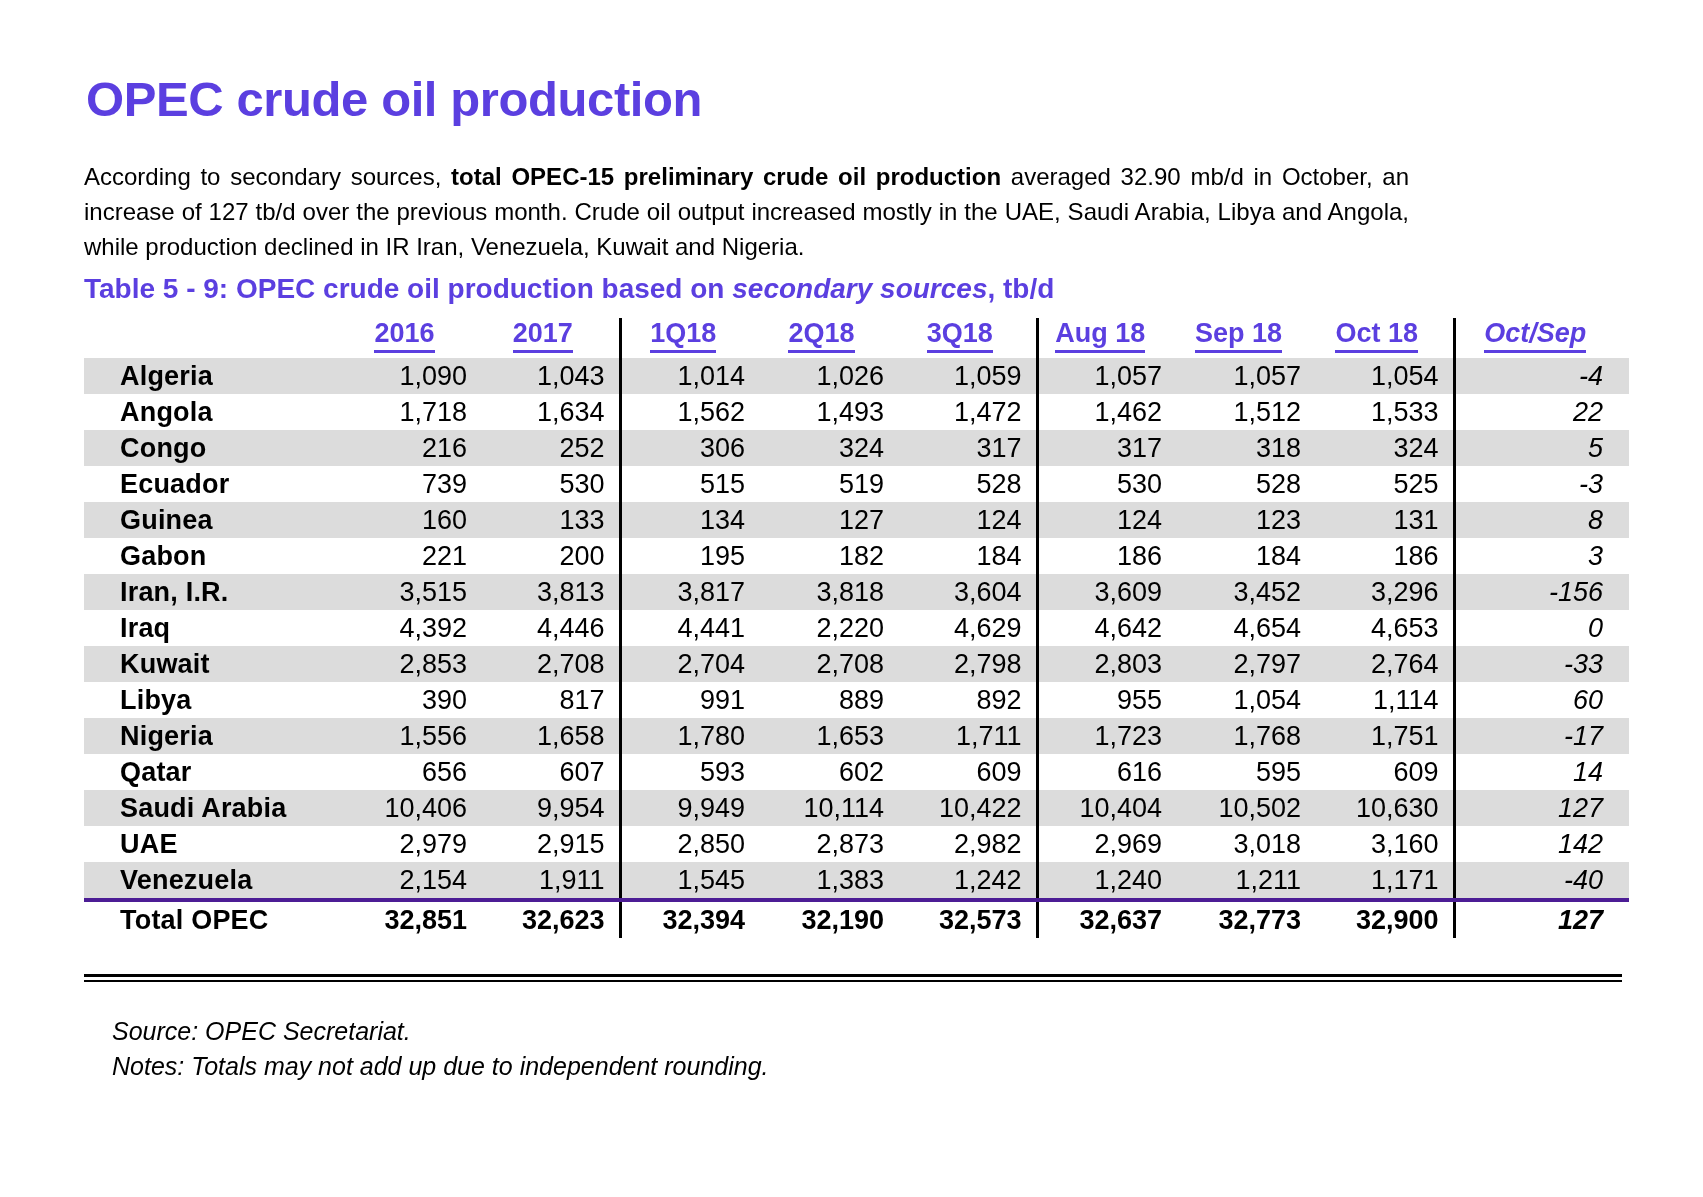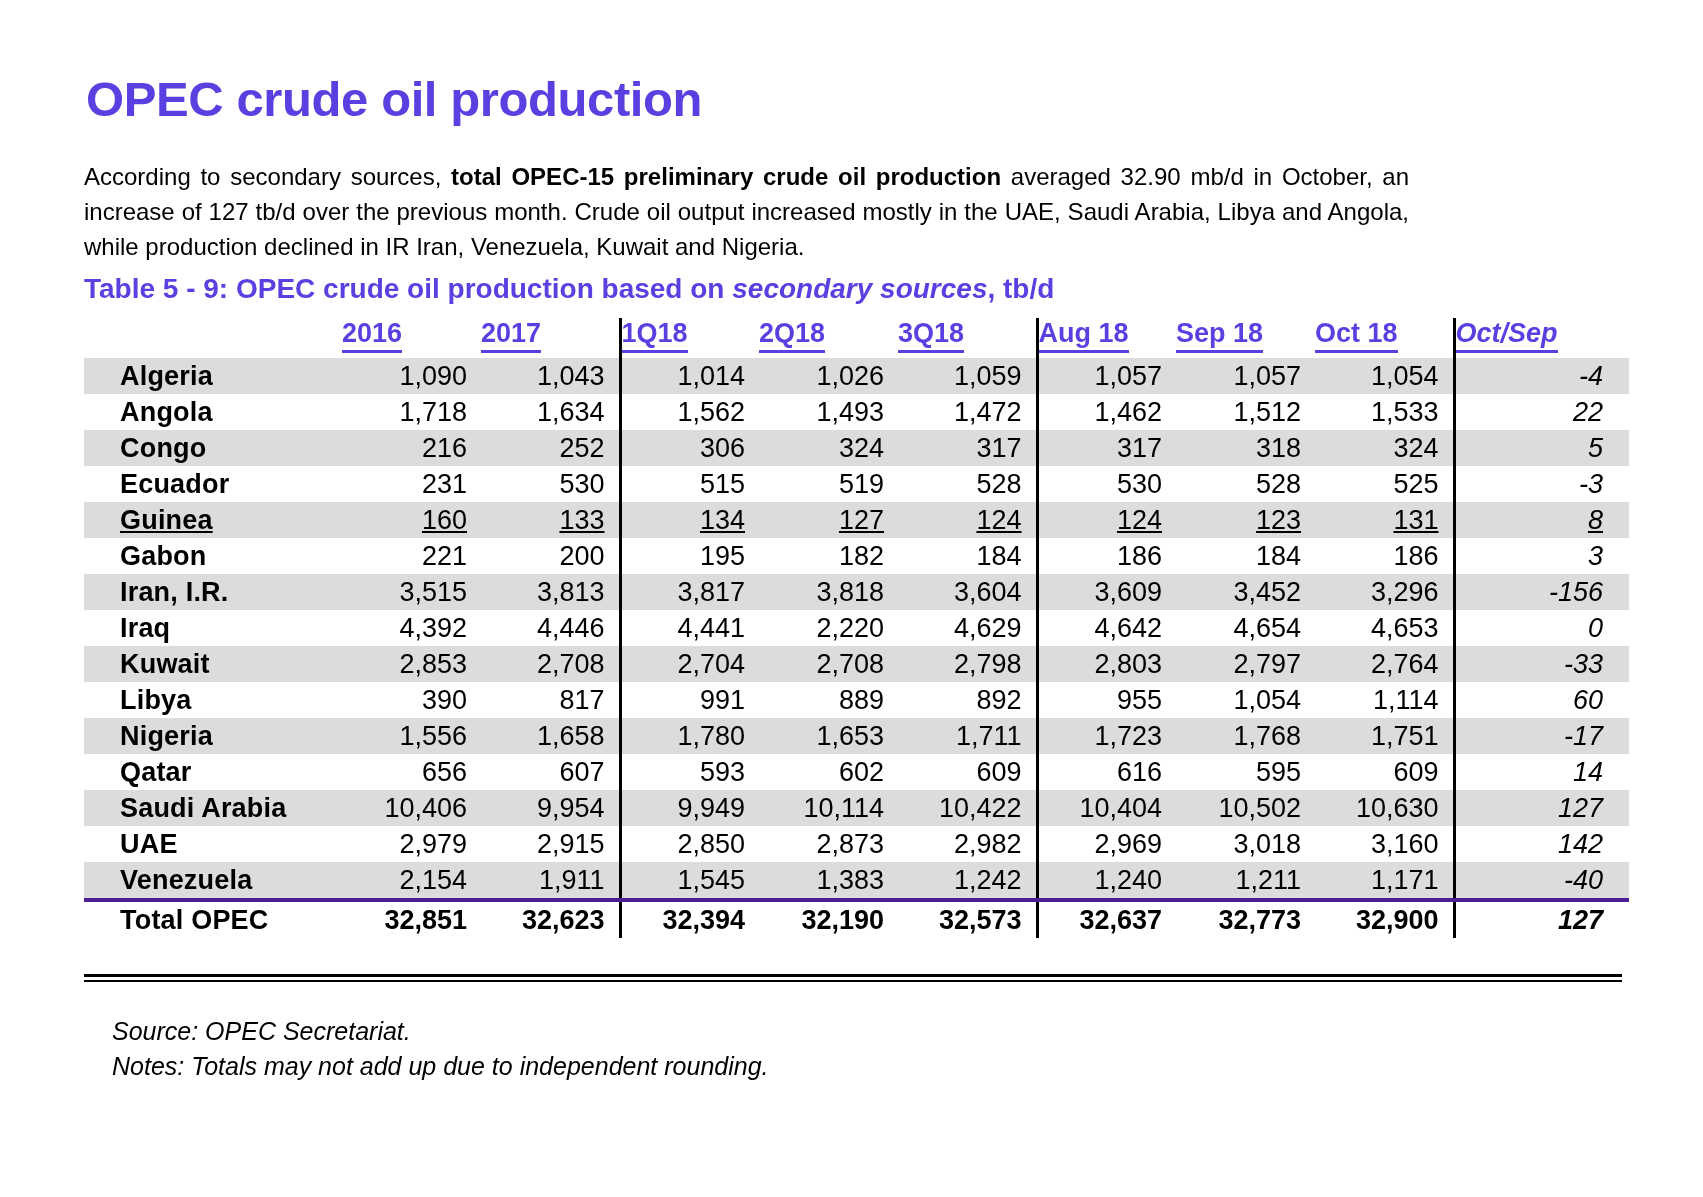--- a/index.html
+++ b/index.html
@@ -72,21 +72,21 @@
     font-size: 27px;
   }
   table.prod col.c-name   { width: 258px; }
   table.prod col.c-num    { width: 139px; }
   table.prod col.c-delta  { width: 175px; }
 
   table.prod thead th {
     font-size: 27px;
     font-weight: bold;
     color: #5B3FE0;
-    text-align: left;
+    text-align: center;
     padding: 0 14px 5px 0;
     vertical-align: bottom;
     white-space: nowrap;
   }
   table.prod thead th .hd {
     display: inline-block;
     border-bottom: 3px solid #5B3FE0;
     padding-bottom: 1px;
   }
   table.prod thead th.th-name { border-bottom: none; }
@@ -112,21 +112,21 @@
   }
   tr.shade td { background: #DCDCDC; }
   tr.plain td { background: #ffffff; }
 
   
   td.vr-right, th.vr-right { border-right: 3px solid #000; }
 
   
   tr.eq-top td { height: 36px; line-height: 36px; }
   tr.eq-top td.name { padding-bottom: 0; }
-  tr.eq-bot td { height: 36px; line-height: 36px; text-decoration: underline; }
+  tr.eq-bot td { height: 36px; line-height: 36px; }
 
   
   tr.total td {
     font-weight: bold;
     background: #ffffff;
     height: 50px;
     line-height: 50px;
     border-top: 4px solid #4c1d95;
   }
   tr.total td.name { padding-left: 26px; letter-spacing: 0.5px; }
@@ -230,21 +230,21 @@
             <td class="">306</td>
             <td class="">324</td>
             <td class="vr-right ">317</td>
             <td class="">317</td>
             <td class="">318</td>
             <td class="vr-right ">324</td>
             <td class="delta">5</td>
           </tr>
           <tr class="plain">
             <td class="name">Ecuador</td>
-            <td class="">231</td>
+            <td class="">739</td>
             <td class="vr-right ">530</td>
             <td class="">515</td>
             <td class="">519</td>
             <td class="vr-right ">528</td>
             <td class="">530</td>
             <td class="">528</td>
             <td class="vr-right ">525</td>
             <td class="delta">-3</td>
           </tr>
           <tr class="shade eq-bot">

